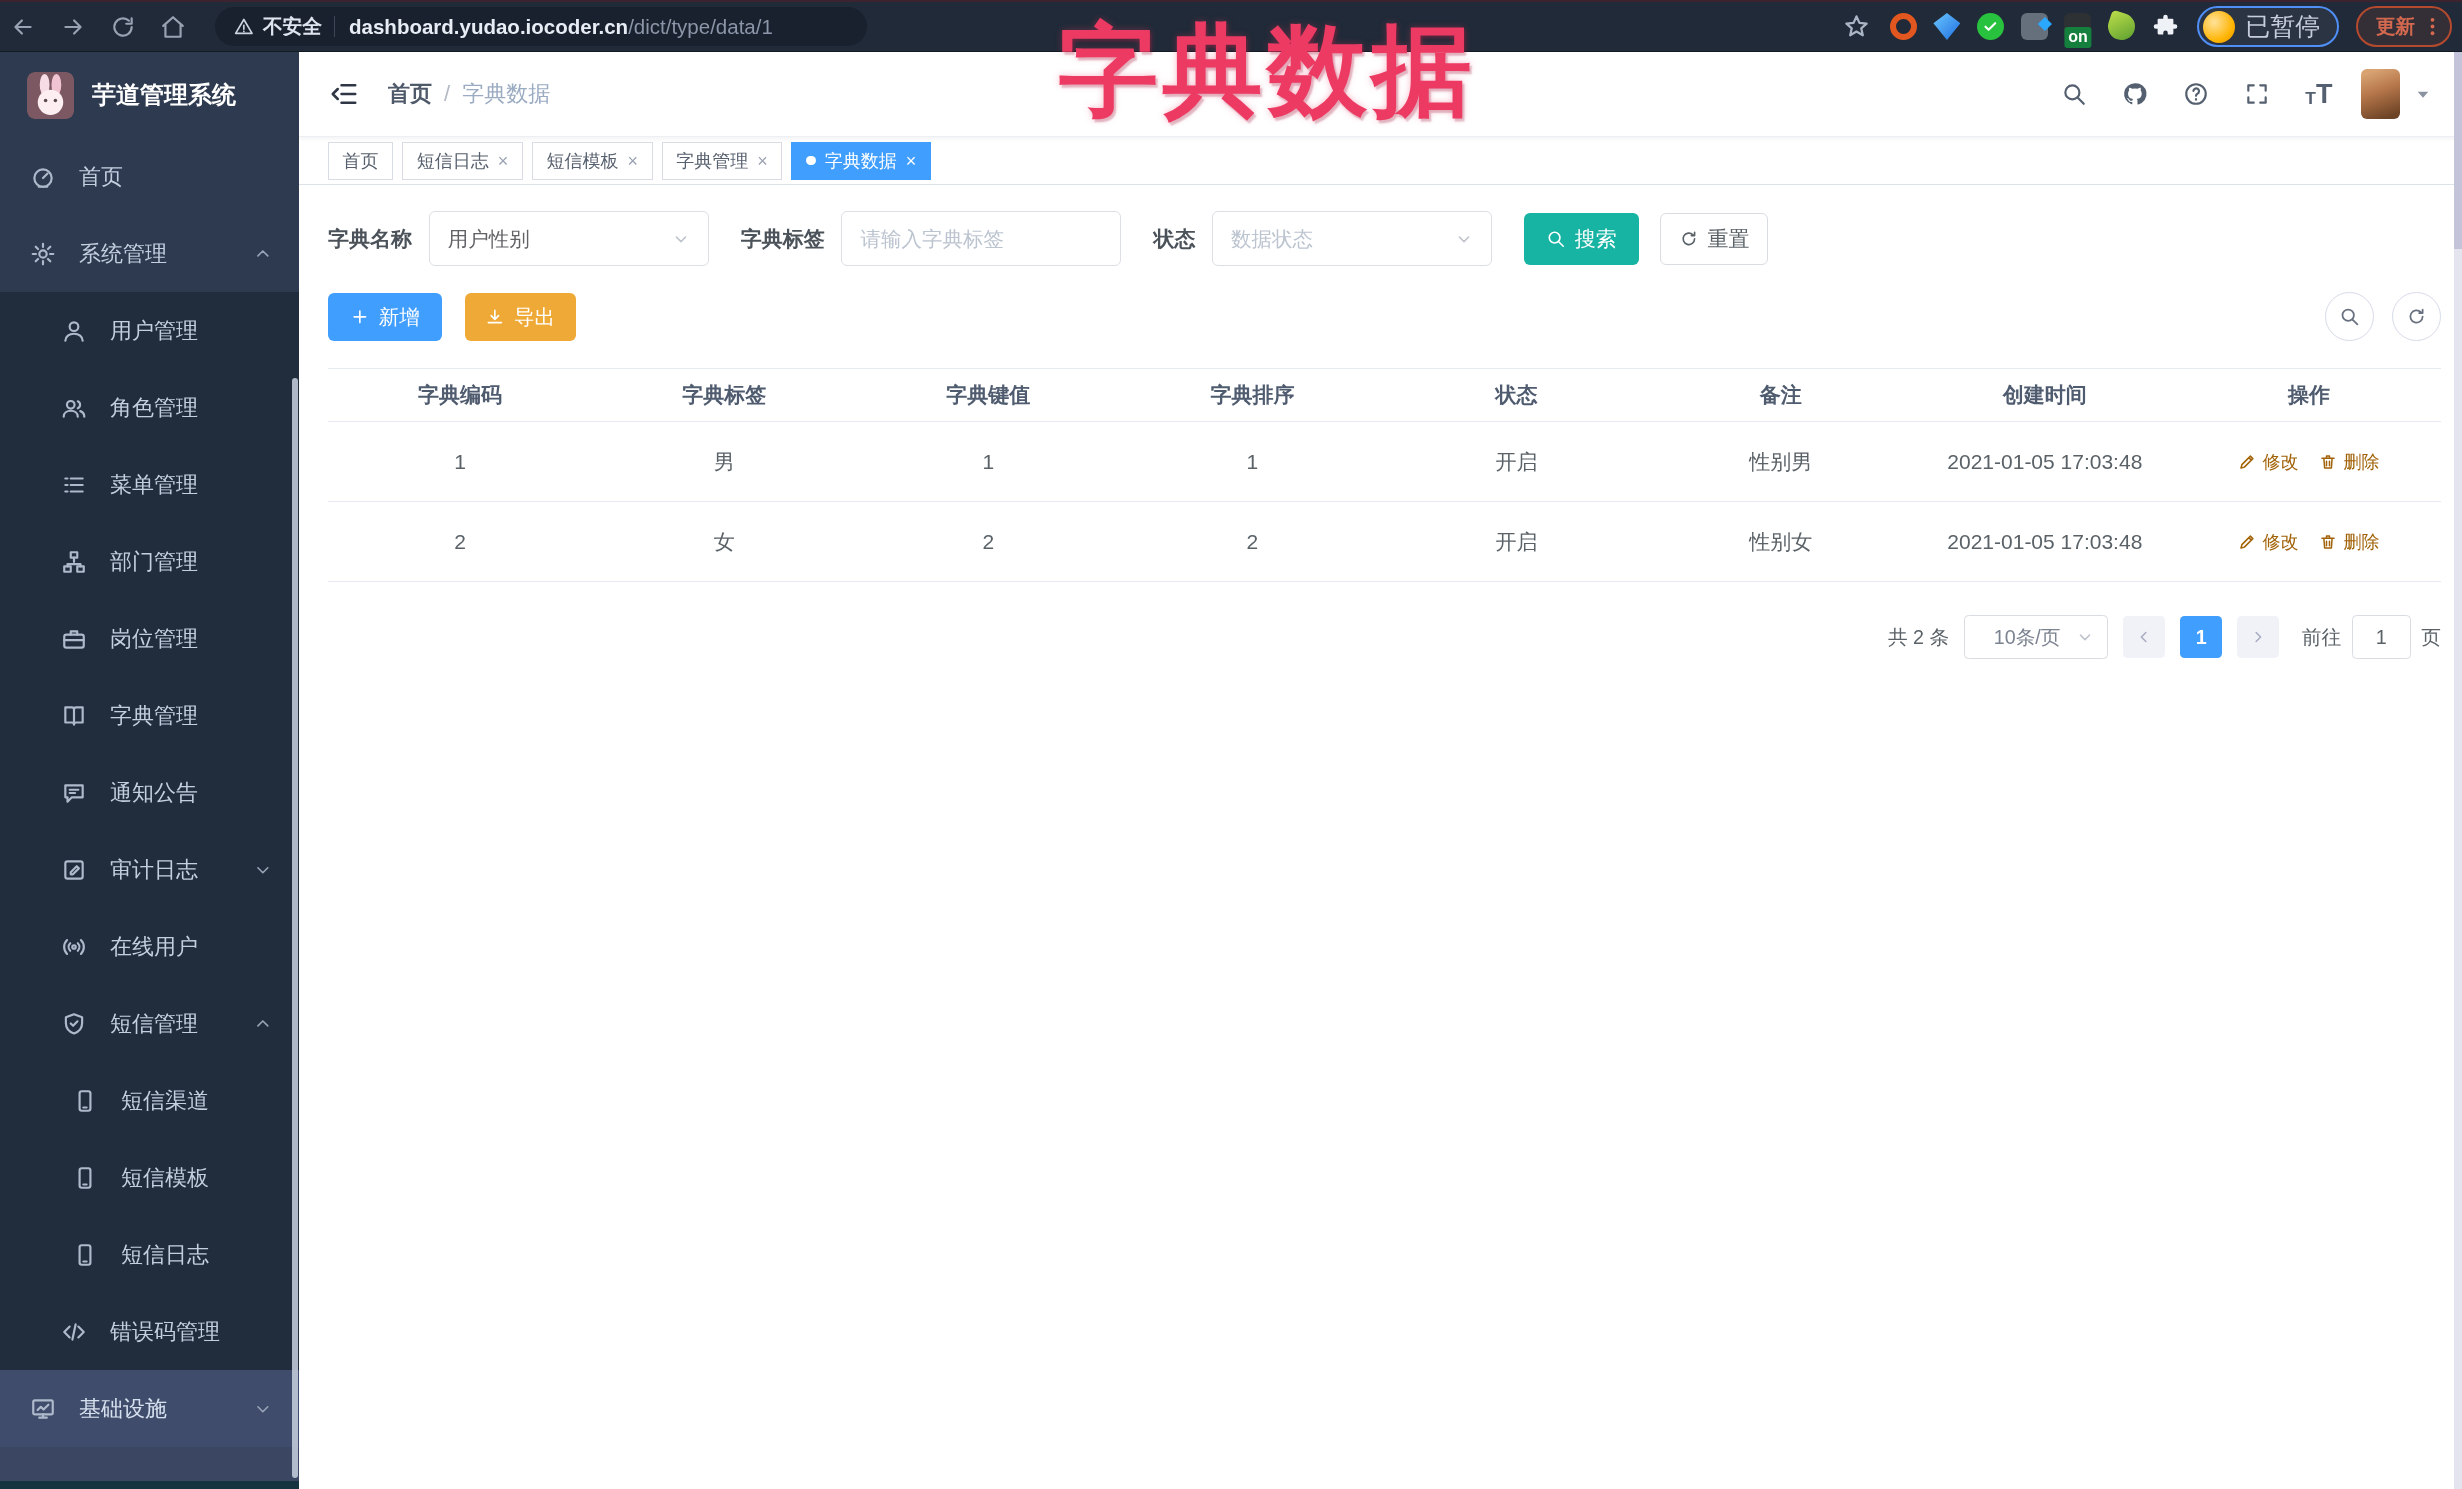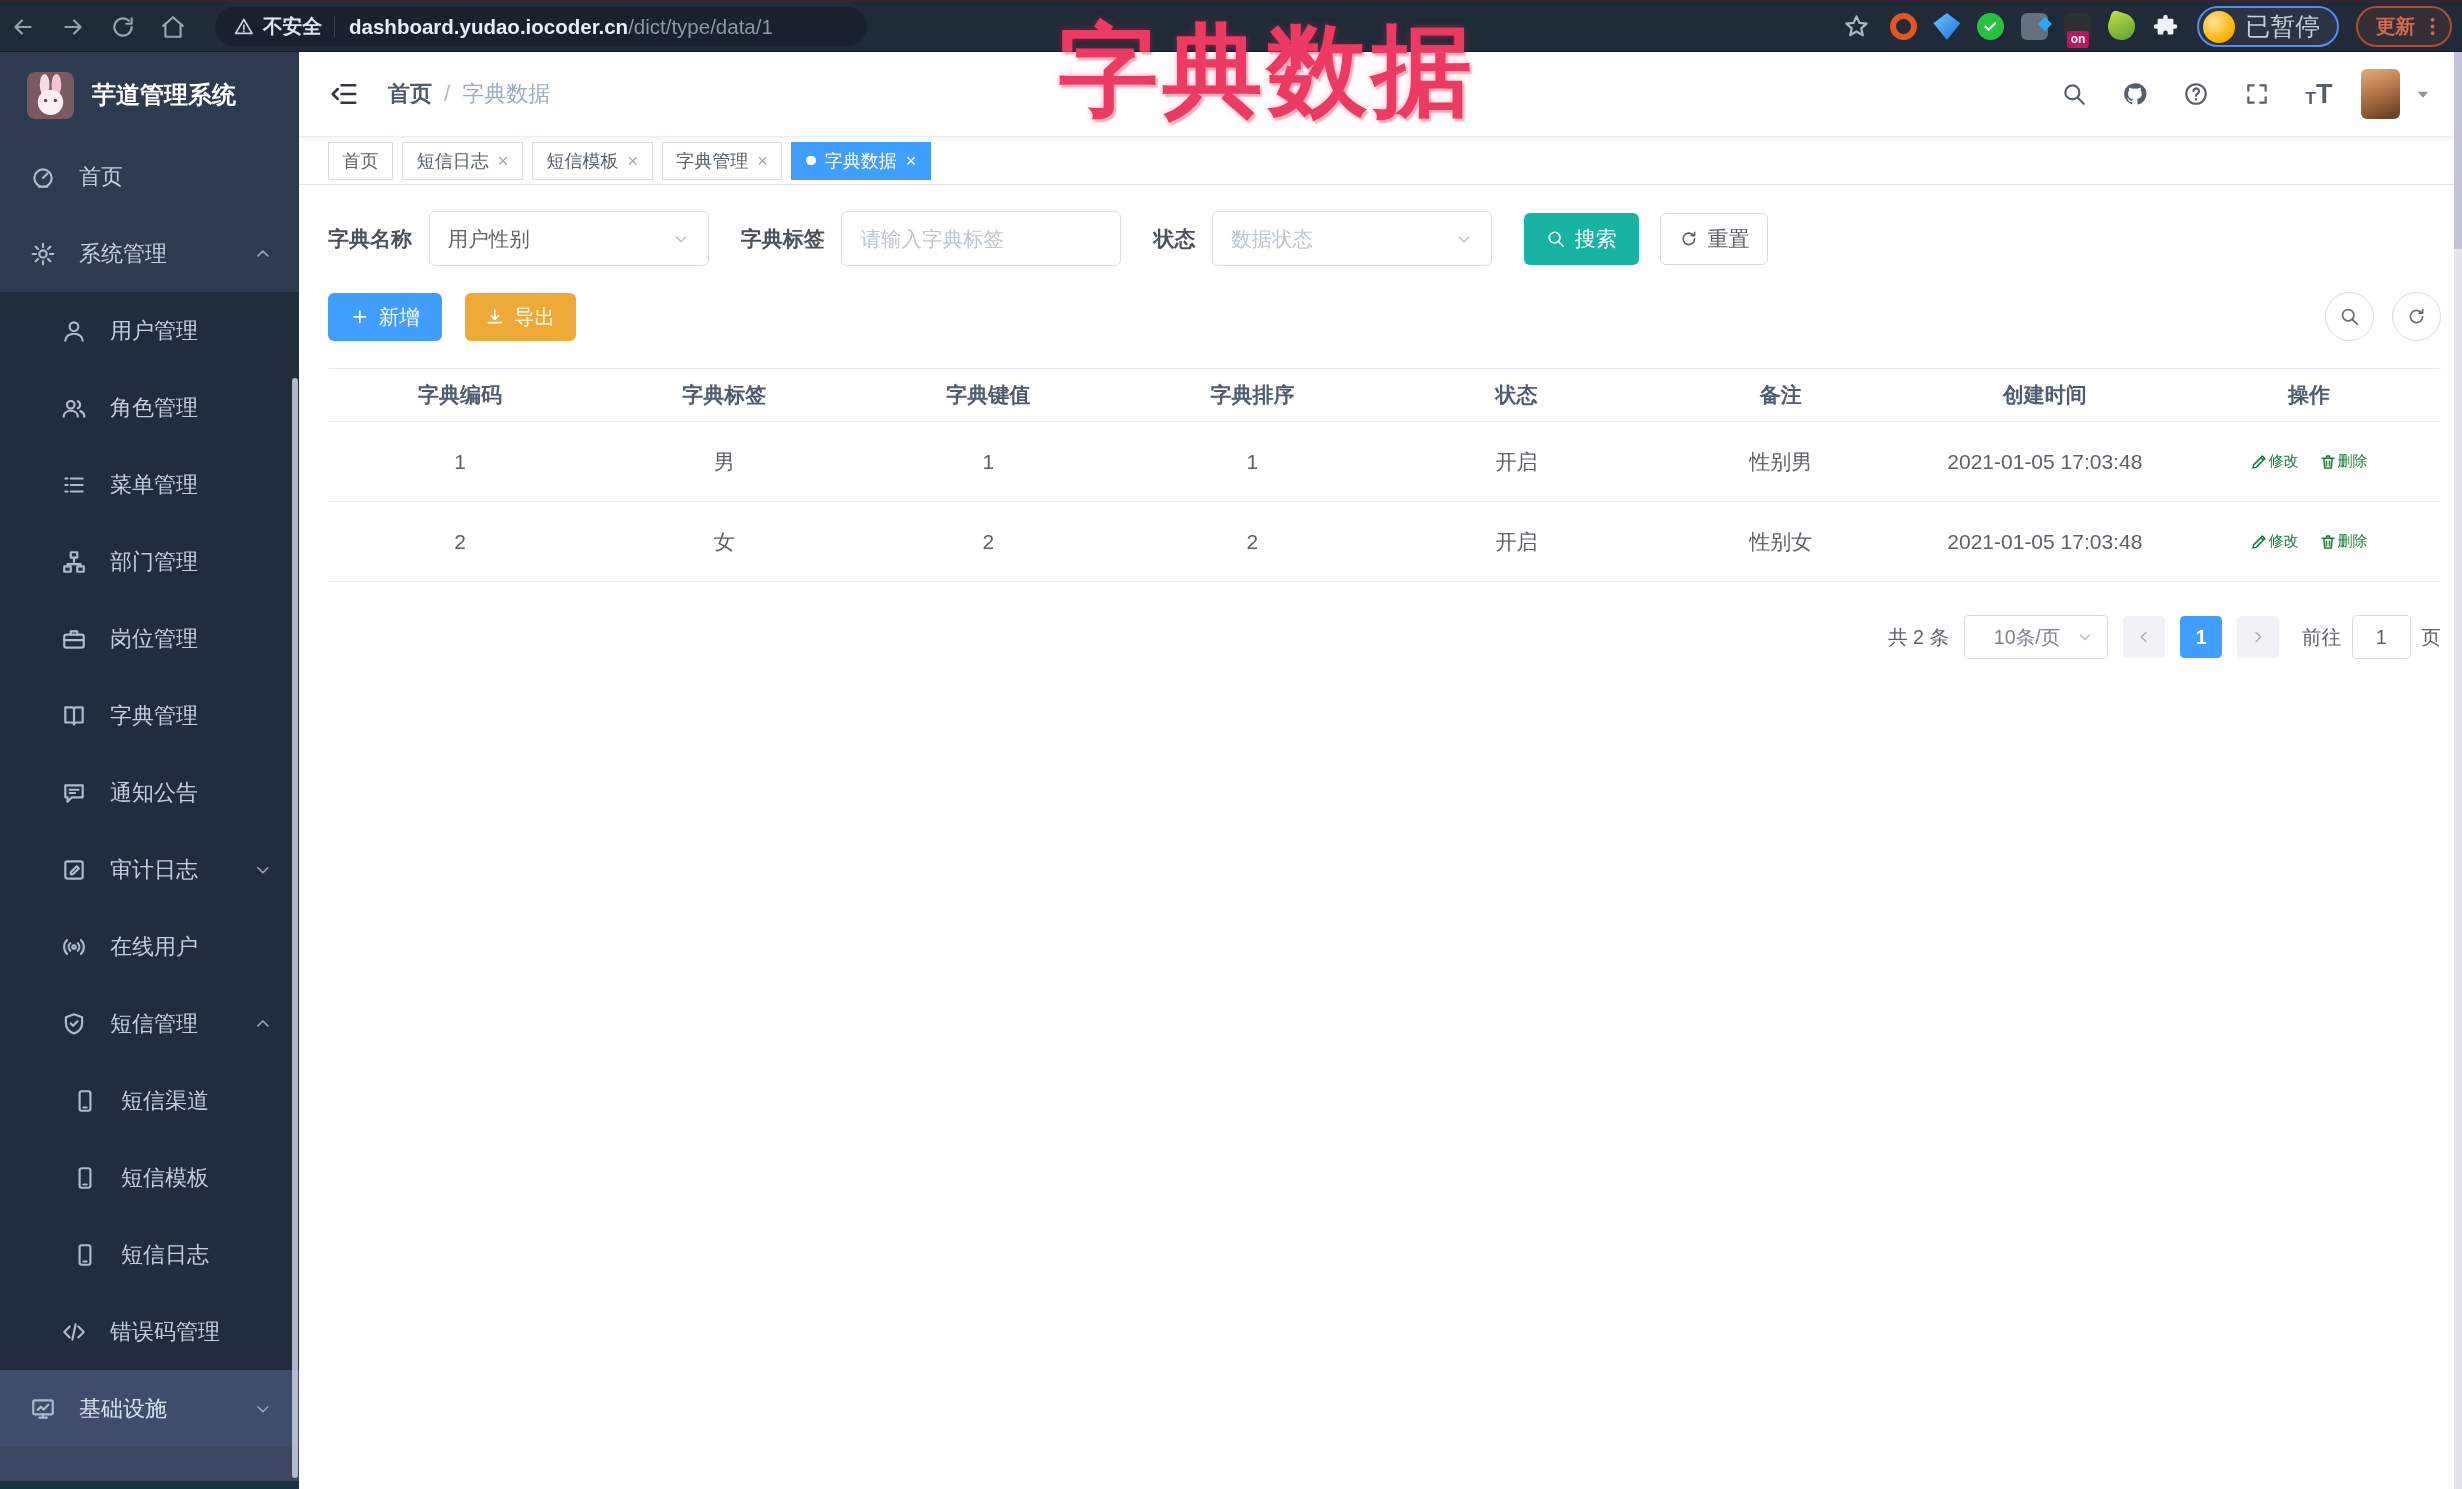--- a/index.html
+++ b/index.html
@@ -24,22 +24,22 @@
   .star{width:27px;height:27px;color:#a9b4c4;margin-right:19.7px;}
   .ext-row{display:flex;align-items:center;gap:16.7px;margin-right:18px;}
   .ext{width:27px;height:27px;position:relative;flex:0 0 auto;}
   .ext-orange-ring{border:6.8px solid #e2571f;border-radius:50%;box-sizing:border-box;}
   .ext-blue-gem{background:linear-gradient(135deg,#6cc6ff,#1e6fe0);clip-path:polygon(50% 0,100% 38%,50% 100%,0 38%);}
   .ext-green-check{background:#28c23f;border-radius:50%;display:flex;align-items:center;justify-content:center;color:#fff;}
   .ext-green-check .ck{width:16.7px;height:16.7px;}
   .ext-gray-tool{background:#66707c;border-radius:6px;}
   .ext-gray-tool::after{content:'';position:absolute;right:-1.5px;top:6px;width:9.8px;height:9.8px;background:#2aa8ff;transform:rotate(45deg);}
   .ext-dark-on{background:#2e3134;border-radius:6px;}
-  .ext-badge{position:absolute;left:50%;transform:translateX(-50%);bottom:-7.6px;background:#be185d;color:#fff;
-    font-size:12px;line-height:1;padding:2.3px 3.8px;border-radius:3px;font-weight:700;margin-top:41px;}
+  .ext-badge{position:absolute;left:50%;transform:translateX(-50%);bottom:-7.6px;background:#15803d;color:#fff;
+    font-size:16px;line-height:1;padding:2.3px 3.8px;border-radius:3px;font-weight:700;margin-top:41px;}
   .ext-green-leaf{background:linear-gradient(135deg,#bede4a,#5a9e2f);border-radius:4.5px 50% 50% 50%;transform:rotate(18deg);}
   .ext-puzzle{color:#eef1f6;}
   .profile-chip{height:41px;border:2.3px solid #4f8ff7;border-radius:22px;background:#2a3442;display:flex;align-items:center;
     gap:10.6px;padding:0 16.7px 0 3.8px;margin-right:16.7px;box-sizing:border-box;flex:0 0 auto;}
   .pc-avatar{width:32px;height:32px;border-radius:50%;background:radial-gradient(circle at 35% 35%,#ffe29a,#ffb300 65%,#df8a00);}
   .pc-label{color:#c6cedb;font-size:25px;white-space:nowrap;}
   .update-chip{height:41px;border:2.3px solid #b54a2e;border-radius:22px;background:rgba(180,74,46,.14);display:flex;
     align-items:center;gap:6px;padding:0 6px 0 18px;box-sizing:border-box;flex:0 0 auto;}
   .update-label{color:#d4694f;font-size:19.7px;font-weight:700;white-space:nowrap;}
   .update-dots{width:23px;height:23px;color:#d4694f;}
@@ -121,21 +121,21 @@
   .circle-btn .ci{width:21px;height:21px;}
 
   
   .table{margin-top:27px;}
   .t-row{display:grid;grid-template-columns:repeat(8,1fr);align-items:center;}
   .t-head{height:52px;border-top:0.8px solid #e6eaf2;border-bottom:0.8px solid #e6eaf2;}
   .t-head .t-cell{font-weight:700;color:#4f5b6e;}
   .t-body-row{height:79px;border-bottom:0.8px solid #e6eaf2;}
   .t-cell{text-align:center;font-size:21px;color:#5a6268;white-space:nowrap;overflow:hidden;}
   .ops{display:flex;align-items:center;justify-content:center;gap:21px;}
-  .op-link{display:inline-flex;align-items:center;color:#15803d;font-size:15px;cursor:pointer;white-space:nowrap;}
+  .op-link{display:inline-flex;align-items:center;gap:6px;color:#a16207;font-size:18px;cursor:pointer;white-space:nowrap;}
   .op-link .oi{width:18px;height:18px;}
 
   
   .pagination{display:flex;align-items:center;justify-content:flex-end;margin-top:33px;font-size:19.7px;color:#5a6268;gap:15px;}
   .pg-total{white-space:nowrap;}
   .pg-size{width:144px;height:44px;border:0.8px solid #d9dce3;border-radius:4.5px;display:flex;align-items:center;
     padding:0 13.6px;box-sizing:border-box;color:#7b8290;background:#fff;cursor:pointer;}
   .pg-size .val{flex:1;text-align:center;white-space:nowrap;}
   .pg-btn{width:42px;height:42px;border-radius:4.5px;background:#f1f2f7;display:flex;align-items:center;justify-content:center;
     color:#a6abc0;cursor:pointer;}

